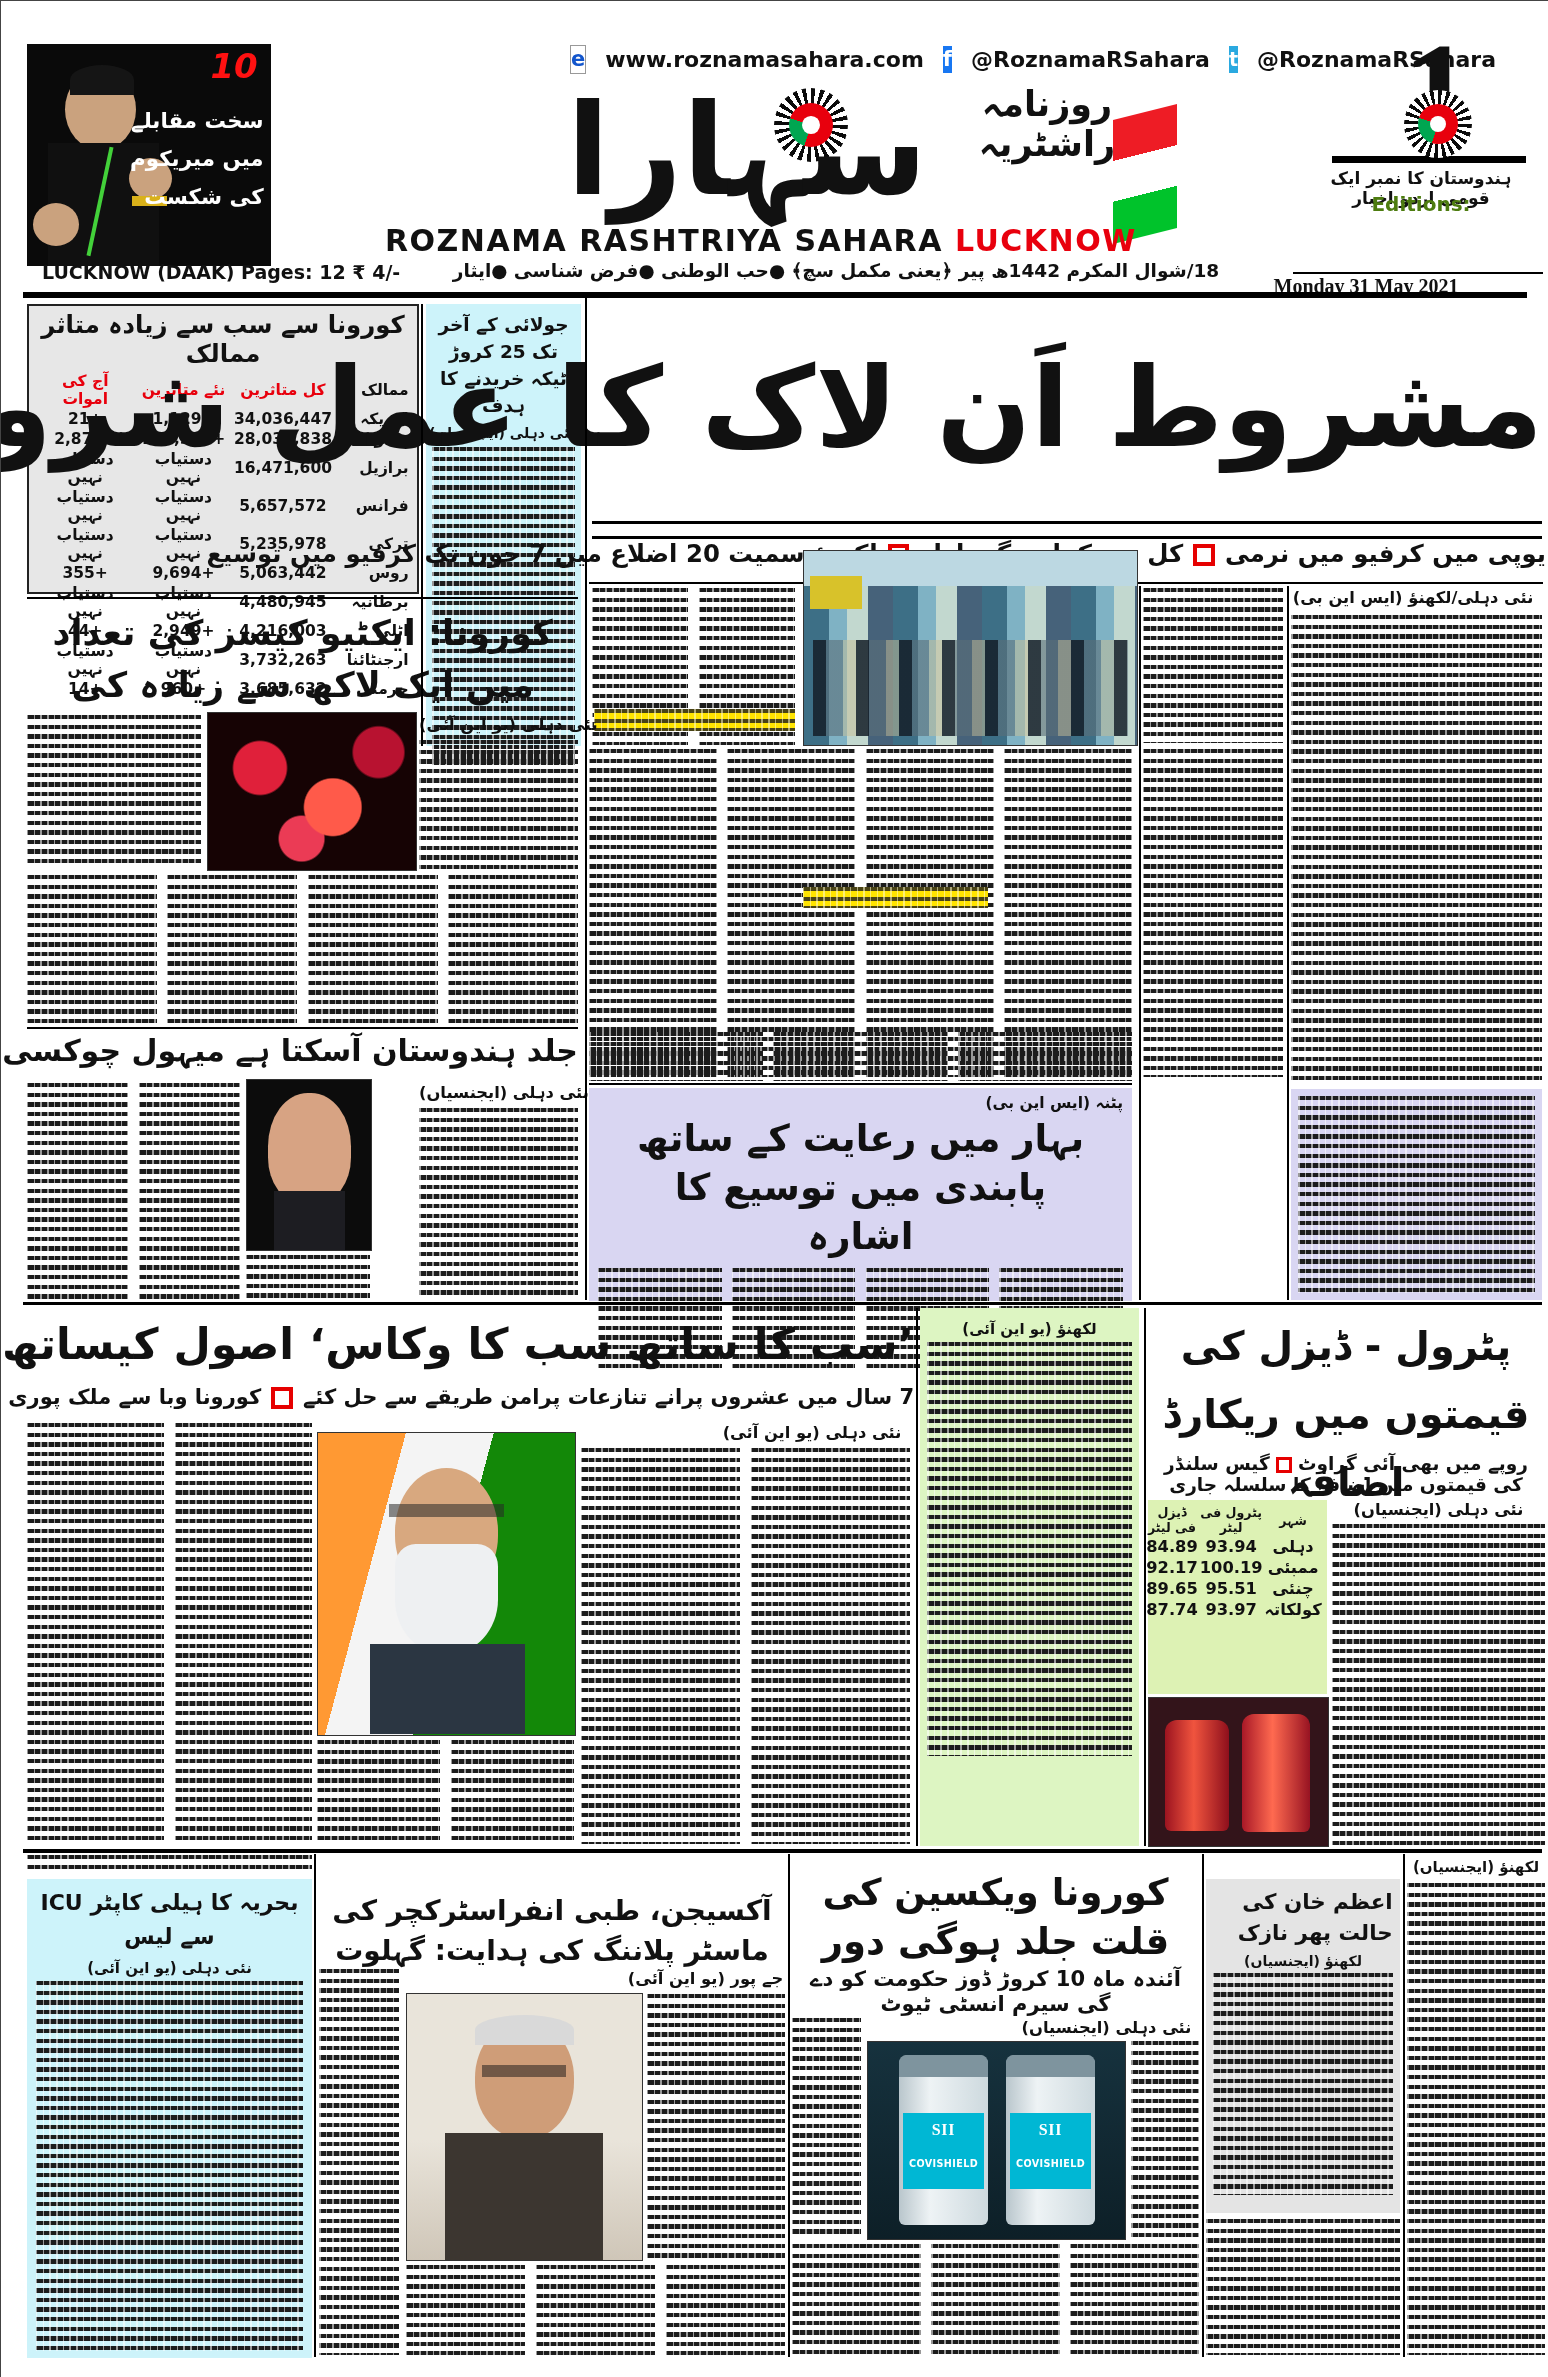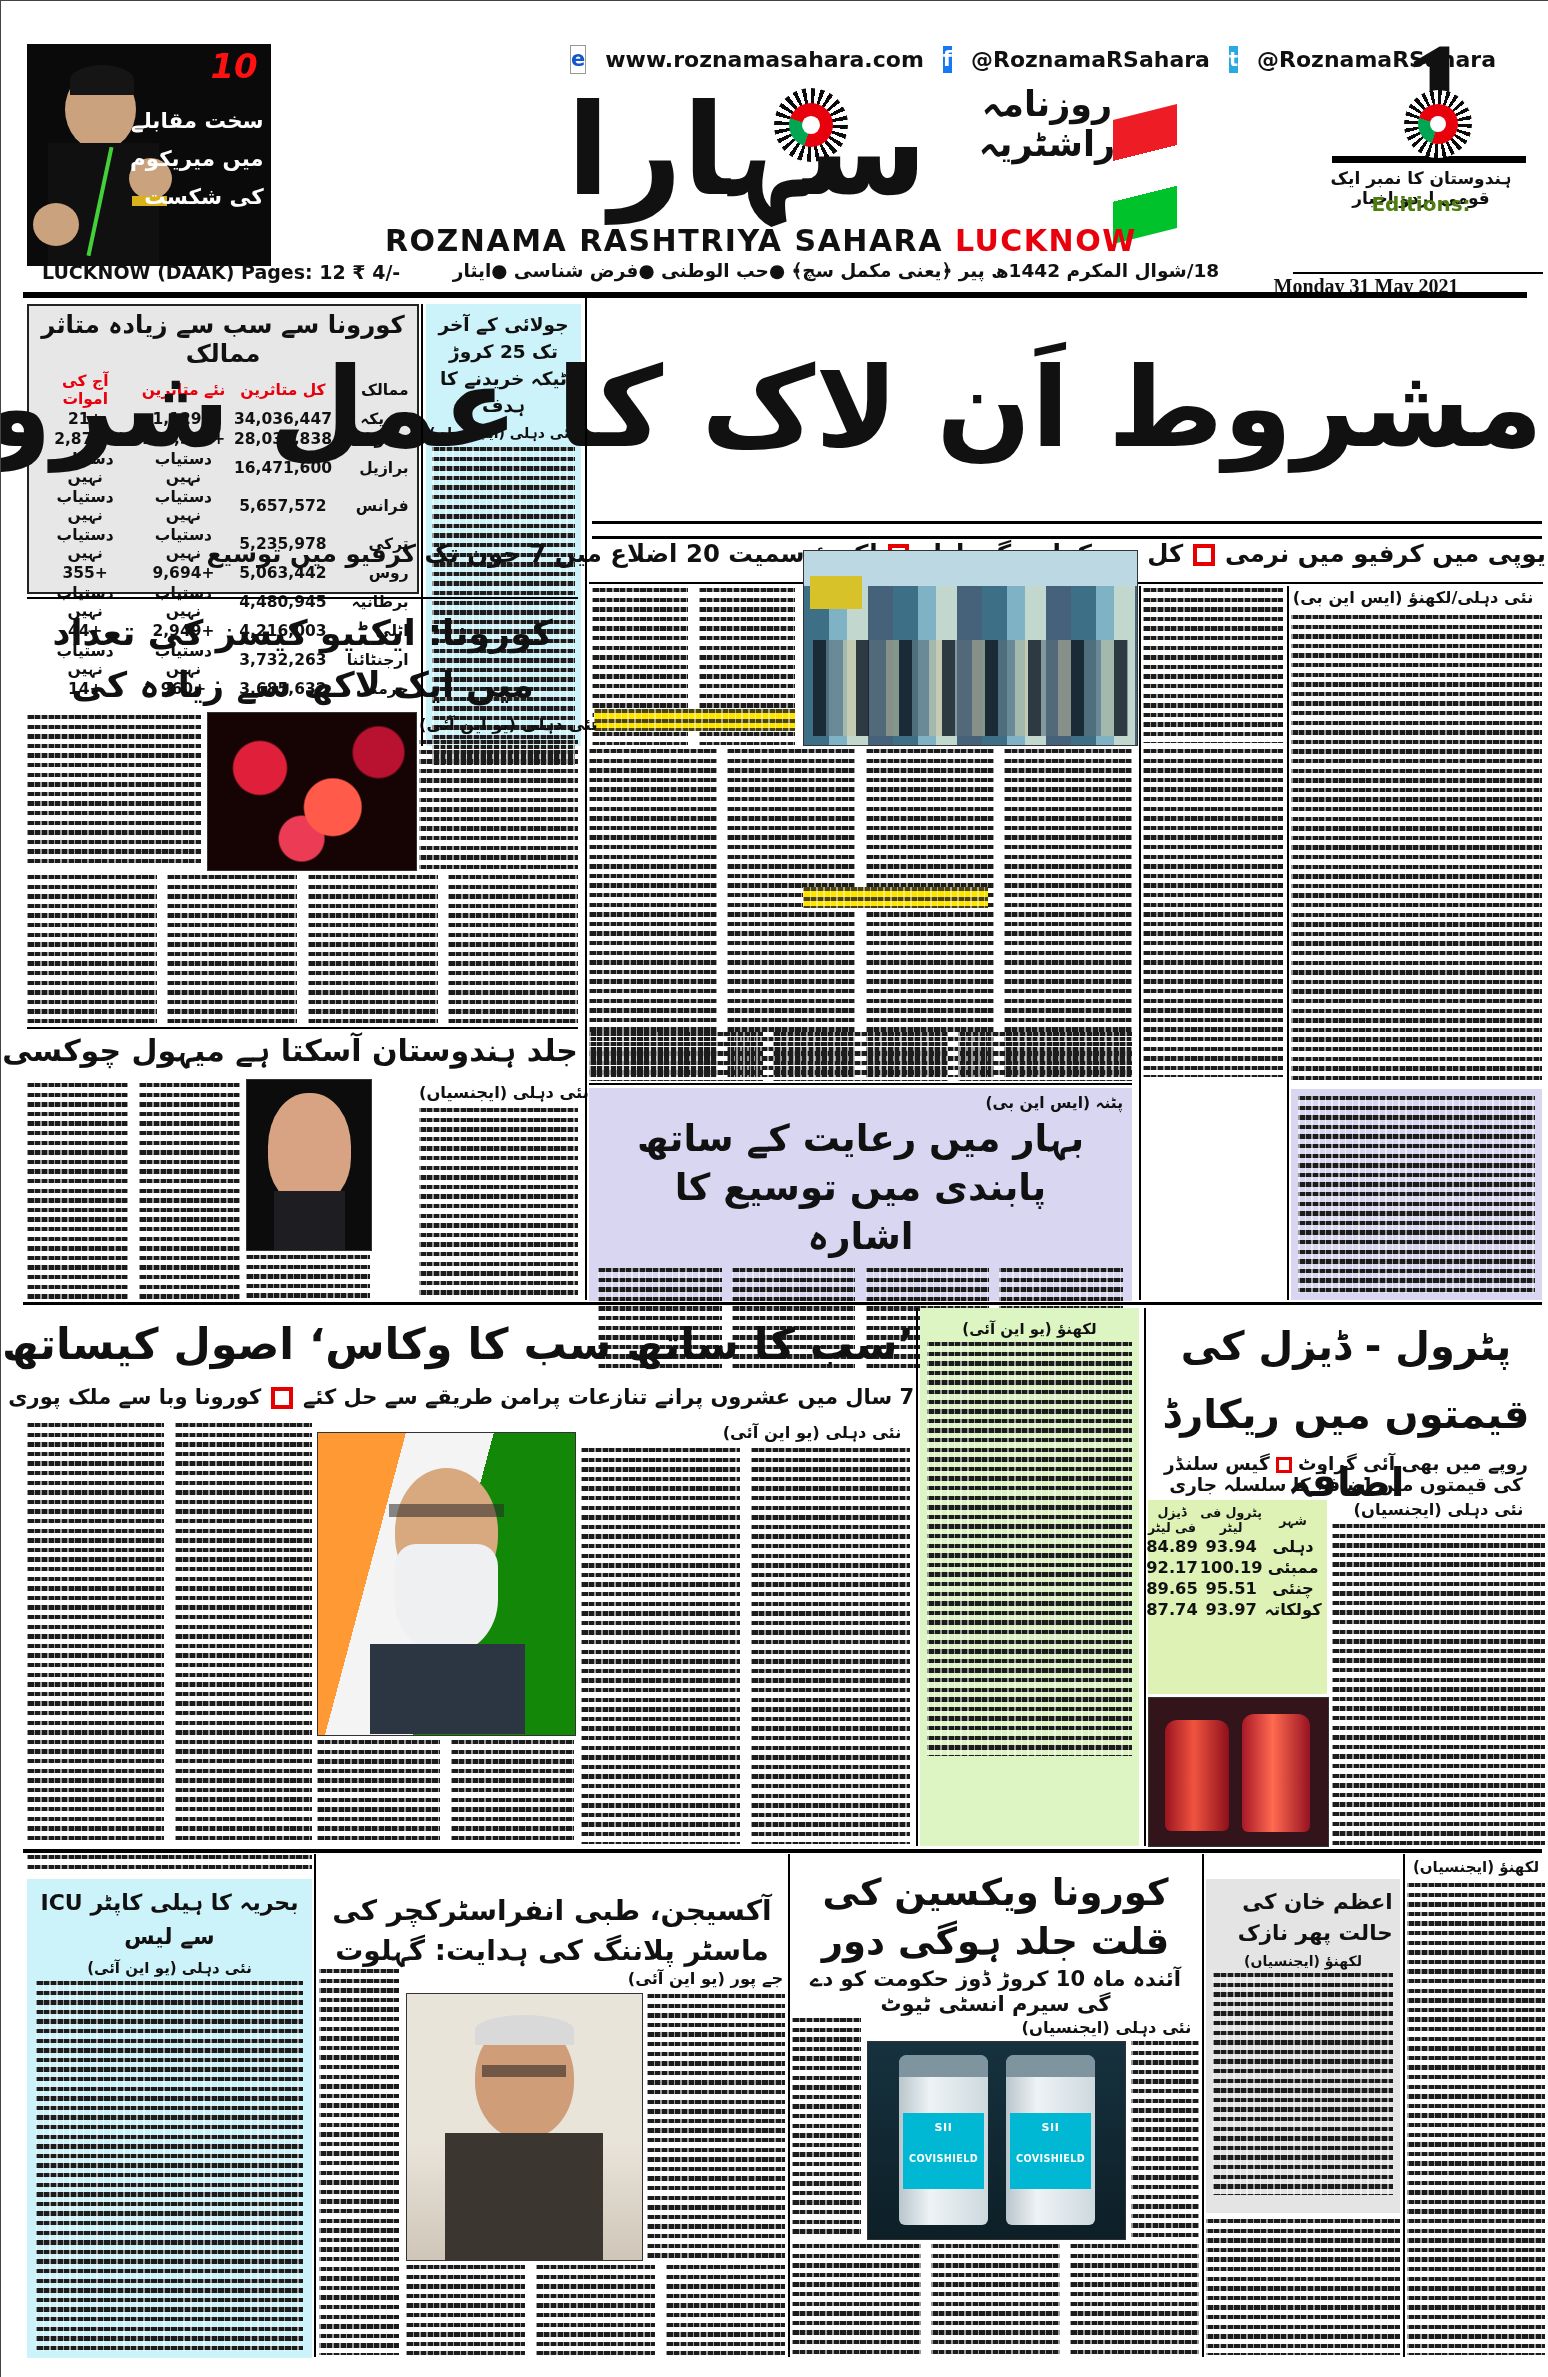--- a/index.html
+++ b/index.html
@@ -27,21 +27,21 @@
   .sunburst::after{content:"";position:absolute;inset:38%;border-radius:50%;background:#fff;}
   
   table{border-collapse:collapse;}
   
   .ph{overflow:hidden;border:0.7px solid #333;}
   .vial{position:relative;width:89px;height:170px;border-radius:9px 9px 6px 6px;
         background:linear-gradient(90deg,#b9c6cc,#eef3f5 35%,#cdd9de);}
   .vial .cap{position:absolute;top:0;left:0;right:0;height:22px;border-radius:7.4px 7.4px 0 0;background:#7e949e;}
   .vial .lbl{position:absolute;left:4.4px;right:4.4px;top:58px;height:68px;background:#00b7d4;
         color:#fff;font-weight:bold;text-align:center;padding-top:7.4px;}
-  .vial .lbl .sii{font-size:11px;letter-spacing:0.7px;}
+  .vial .lbl .sii{font-size:16px;letter-spacing:0.7px;font-family:Liberation Serif, serif;}
   .vial .lbl .brand{font-size:9.6px;margin-top:19px;letter-spacing:0.4px;}
 </style>
 </head>
 <body>
 
 <div id="paper">
 
   <div class="abs" style="left:26px;top:43px;width:244px;height:222px;background:#0a0a0a;">
     <div class="abs" style="left:0;top:19px;width:152px;height:203px;">
       <div class="abs" style="left:38px;top:6px;width:71px;height:81px;border-radius:50%;background:#caa27e;"></div>

